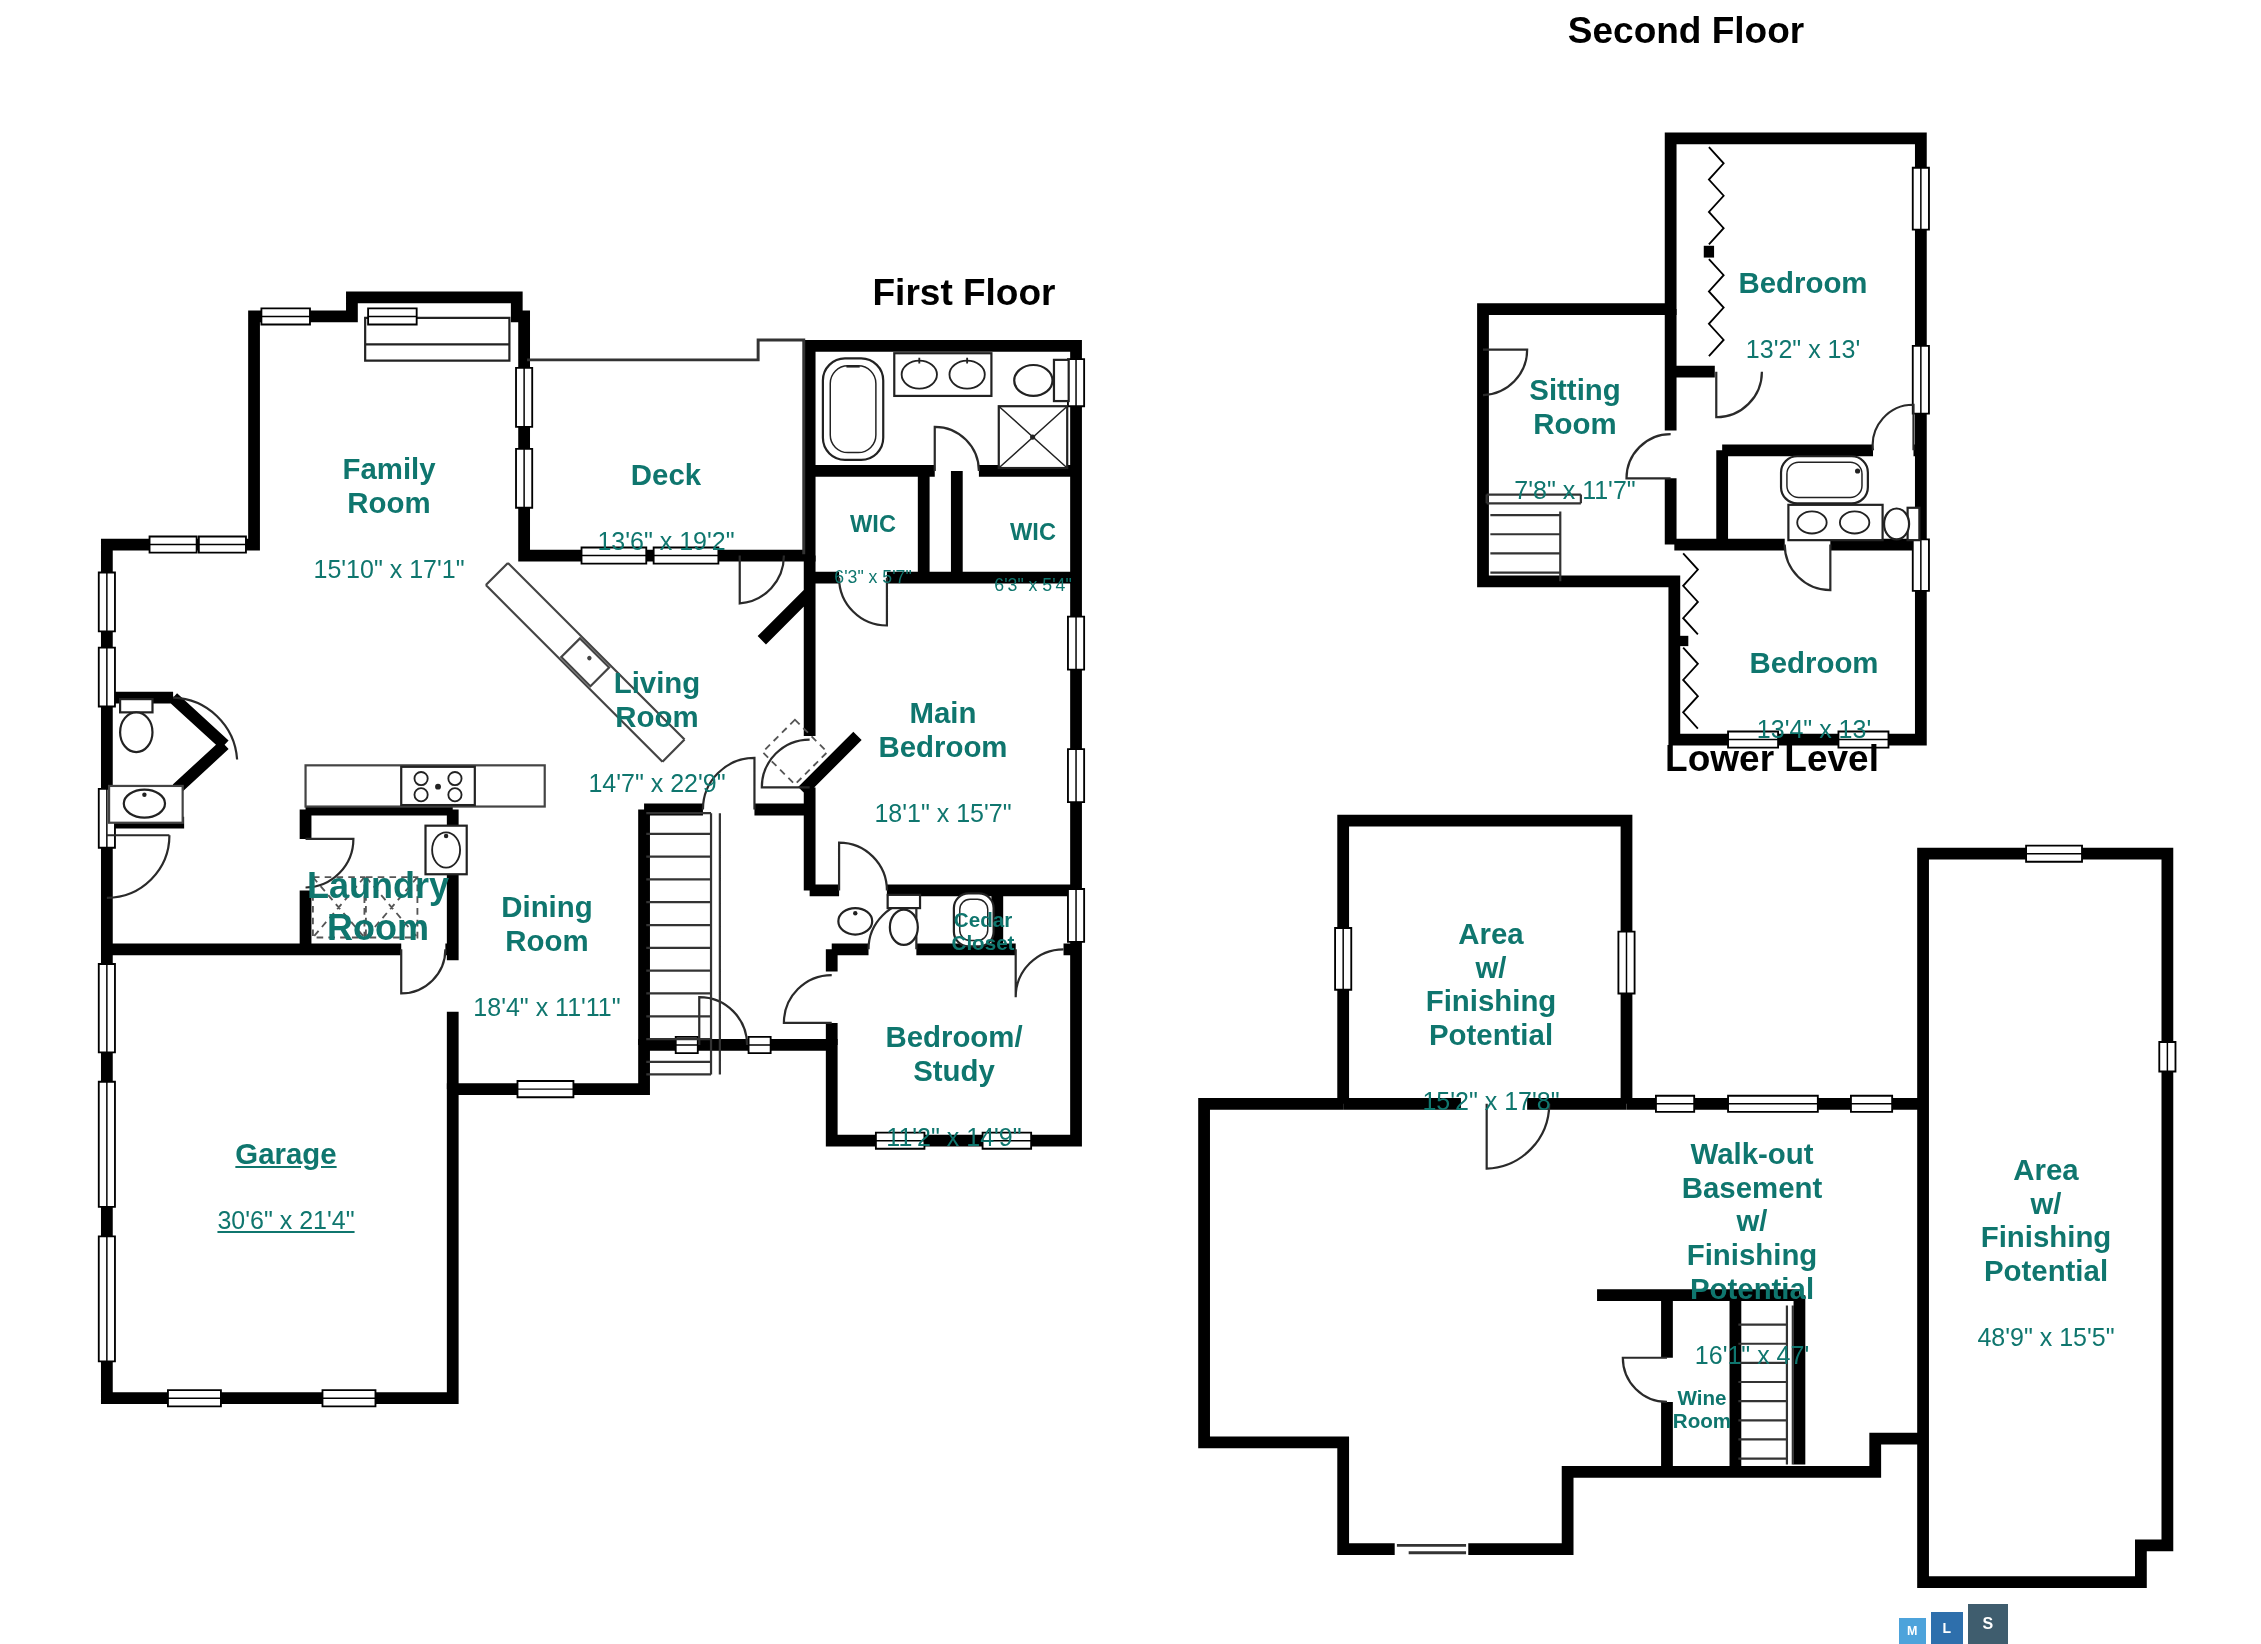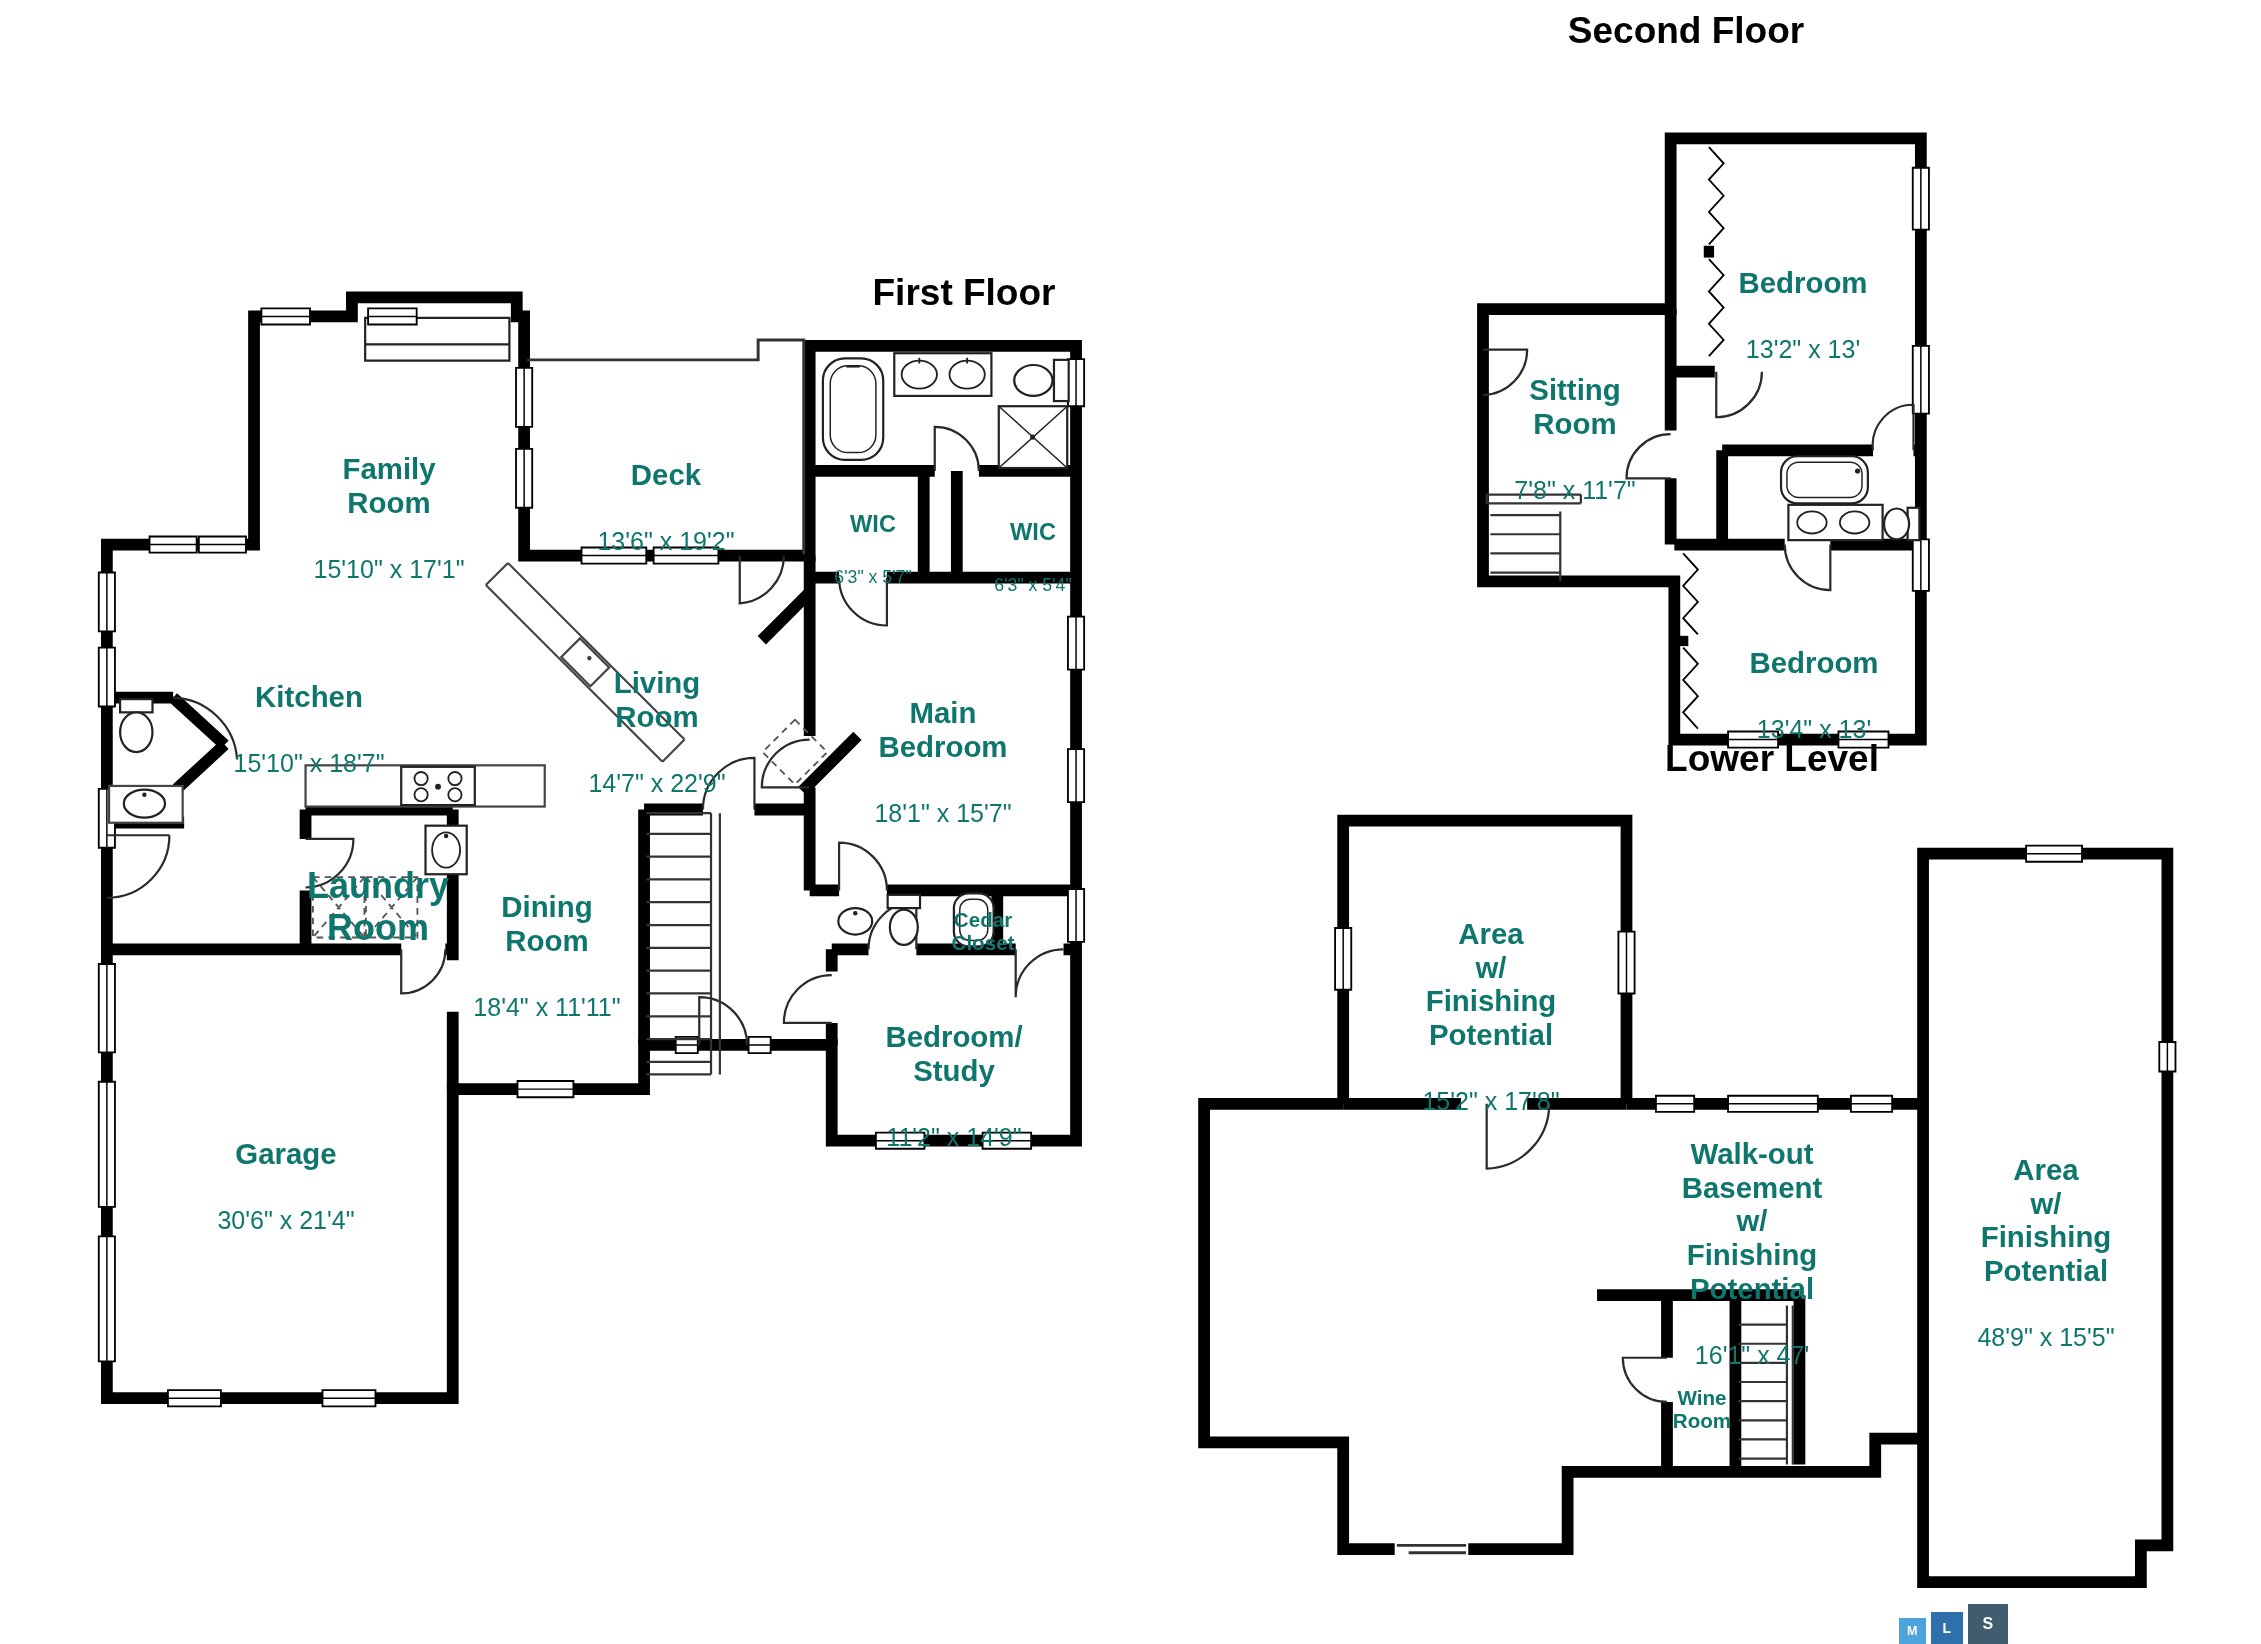--- a/index.html
+++ b/index.html
@@ -245,45 +245,41 @@
   <div class="dm">13'6" x 19'2"</div>
 </div>
 <div class="lbl lbl-sm" style="left:873px;top:484px;">
   <div class="nm">WIC</div>
   <div class="dm">6'3" x 5'7"</div>
 </div>
 <div class="lbl lbl-sm" style="left:1033px;top:492px;">
   <div class="nm">WIC</div>
   <div class="dm">6'3" x 5'4"</div>
 </div>
-<div class="lbl" style="left:309px;top:646px;">
-  <div class="nm">Kitchen</div>
-  <div class="dm">15'10" x 18'7"</div>
-</div>
 <div class="lbl" style="left:657px;top:632px;">
   <div class="nm">Living
 Room</div>
   <div class="dm">14'7" x 22'9"</div>
 </div>
 <div class="lbl" style="left:943px;top:662px;">
   <div class="nm">Main
 Bedroom</div>
   <div class="dm">18'1" x 15'7"</div>
 </div>
 <div class="lbl lbl-md" style="left:378px;top:824px;">
   <div class="nm">Laundry
 Room</div>
   <div class="dm"></div>
 </div>
 <div class="lbl" style="left:547px;top:856px;">
   <div class="nm">Dining
 Room</div>
   <div class="dm">18'4" x 11'11"</div>
 </div>
-<div class="lbl" style="left:286px;top:1103px;">
+<div class="lbl" style="left:286px;top:1103px;text-decoration:underline;">
   <div class="nm">Garage</div>
   <div class="dm">30'6" x 21'4"</div>
 </div>
 <div class="lbl" style="left:954px;top:986px;">
   <div class="nm">Bedroom/
 Study</div>
   <div class="dm">11'2" x 14'9"</div>
 </div>
 <div class="lbl lbl-xs" style="left:983px;top:885px;">
   <div class="nm">Cedar

